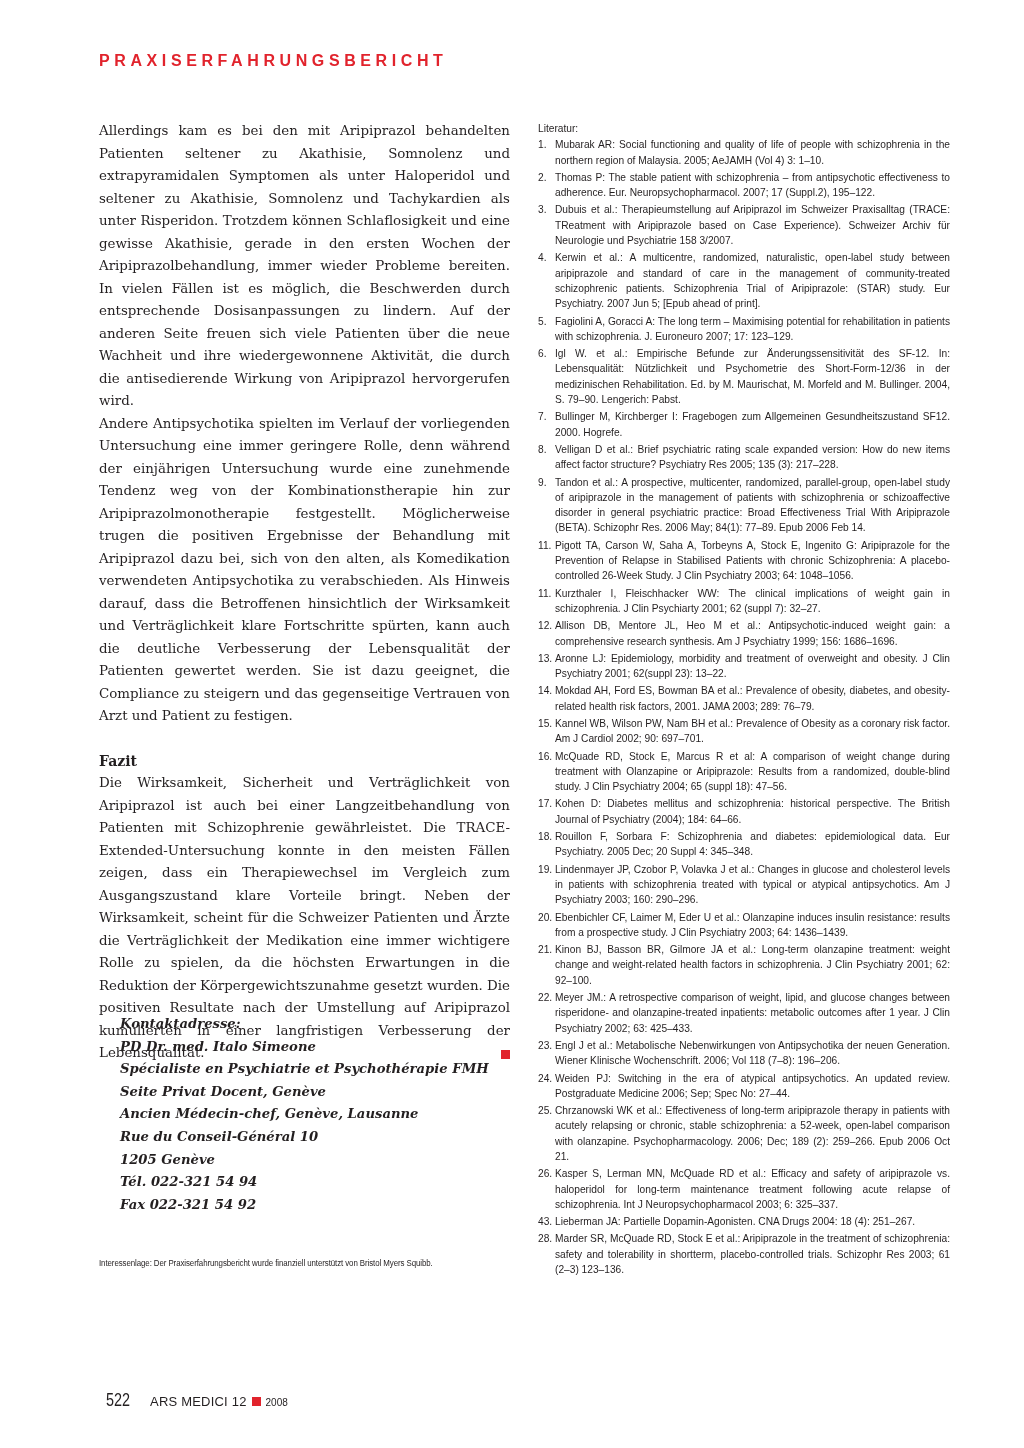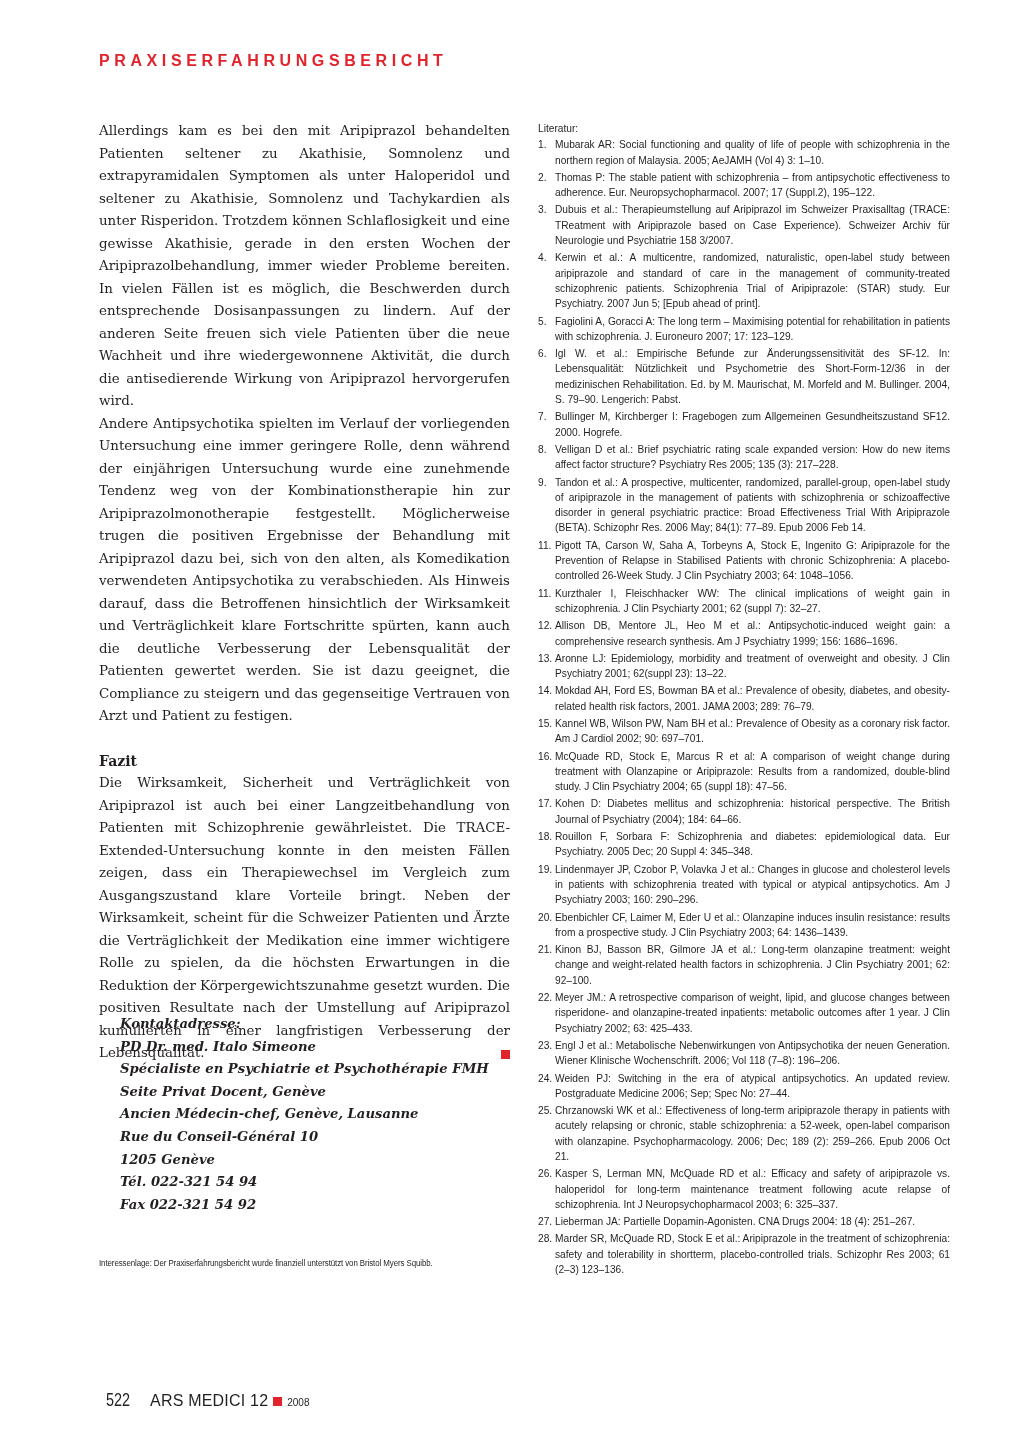--- a/index.html
+++ b/index.html
@@ -12,21 +12,21 @@
   .contact { position:absolute; left:120px; top:1013px; width:390px; text-align:left; font-family:"DejaVu Serif", serif; font-style:italic; font-weight:bold; font-size:13.2px; line-height:22.6px; color:#231f20; }
   .contact div { white-space:nowrap; }
   .interest { position:absolute; left:99px; top:1258px; width:420px; font-family:"Liberation Sans", sans-serif; font-size:9.2px; letter-spacing:-0.1px; color:#231f20; transform:scaleX(0.86); transform-origin:left; white-space:nowrap; }
   .refs { position:absolute; left:538px; top:121px; width:412px; font-family:"Liberation Sans", sans-serif; font-size:10.2px; line-height:15.3px; color:#231f20; }
   .refs-title { margin:0 0 1px 0; }
   .ref { display:flex; text-align:justify; margin-bottom:2px; }
   .ref .num { flex:0 0 17px; }
   .ref .txt { flex:1; }
   .footer { position:absolute; left:106px; top:1390px; font-family:"Liberation Sans", sans-serif; color:#231f20; display:flex; align-items:baseline; }
   .footer .page { font-size:18px; margin-right:14px; transform:scaleX(0.8); transform-origin:left; display:inline-block; }
-  .footer .journal { font-size:16px; letter-spacing:0.2px;text-align:right; }
+  .footer .journal { font-size:13px; letter-spacing:0.2px;text-align:right; }
   .footer .sq { display:inline-block; width:9px; height:9px; background:#e1232c; margin:0 5px; }
   .footer .year { font-size:10px; }
 </style>
 </head>
 <body>
 
 <div class="header">PRAXISERFAHRUNGSBERICHT</div>
 
 <div class="leftcol">
   <p>Allerdings kam es bei den mit Aripiprazol behandelten Patienten seltener zu Akathisie, Somnolenz und extrapyramidalen Symptomen als unter Haloperidol und seltener zu Akathisie, Somnolenz und Tachykardien als unter Risperidon. Trotzdem können Schlaflosigkeit und eine gewisse Akathisie, gerade in den ersten Wochen der Aripiprazolbehandlung, immer wieder Probleme bereiten. In vielen Fällen ist es möglich, die Beschwerden durch entsprechende Dosisanpassungen zu lindern. Auf der anderen Seite freuen sich viele Patienten über die neue Wachheit und ihre wiedergewonnene Aktivität, die durch die antisedierende Wirkung von Aripiprazol hervorgerufen wird.</p>
@@ -150,21 +150,21 @@
       </div>
       <div class="ref">
         <span class="num">25.</span>
         <span class="txt">Chrzanowski WK et al.: Effectiveness of long-term aripiprazole therapy in patients with acutely relapsing or chronic, stable schizophrenia: a 52-week, open-label comparison with olanzapine. Psychopharmacology. 2006; Dec; 189 (2): 259–266. Epub 2006 Oct 21.</span>
       </div>
       <div class="ref">
         <span class="num">26.</span>
         <span class="txt">Kasper S, Lerman MN, McQuade RD et al.: Efficacy and safety of aripiprazole vs. haloperidol for long-term maintenance treatment following acute relapse of schizophrenia. Int J Neuropsychopharmacol 2003; 6: 325–337.</span>
       </div>
       <div class="ref">
-        <span class="num">27.</span>
+        <span class="num">43.</span>
         <span class="txt">Lieberman JA: Partielle Dopamin-Agonisten. CNA Drugs 2004: 18 (4): 251–267.</span>
       </div>
       <div class="ref">
         <span class="num">28.</span>
         <span class="txt">Marder SR, McQuade RD, Stock E et al.: Aripiprazole in the treatment of schizophrenia: safety and tolerability in shortterm, placebo-controlled trials. Schizophr Res 2003; 61 (2–3) 123–136.</span>
       </div>
     </div>
 </div>
 
 <div class="footer">

